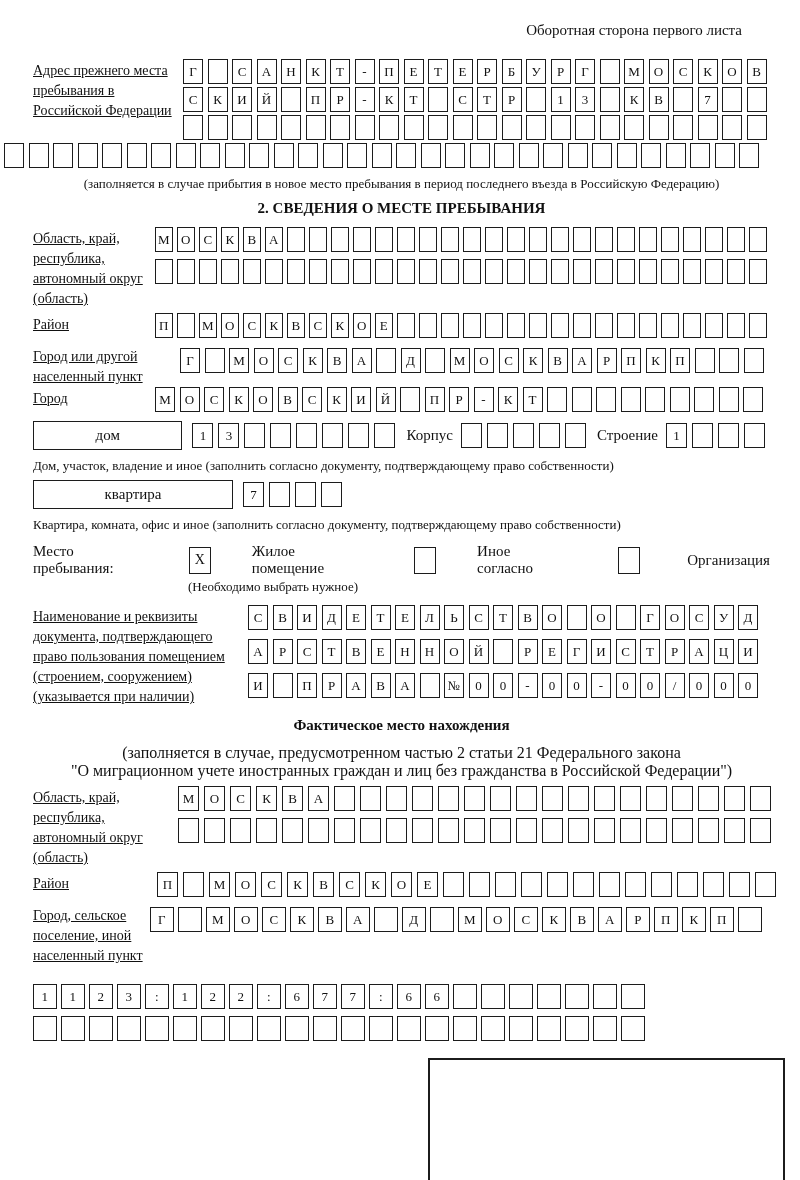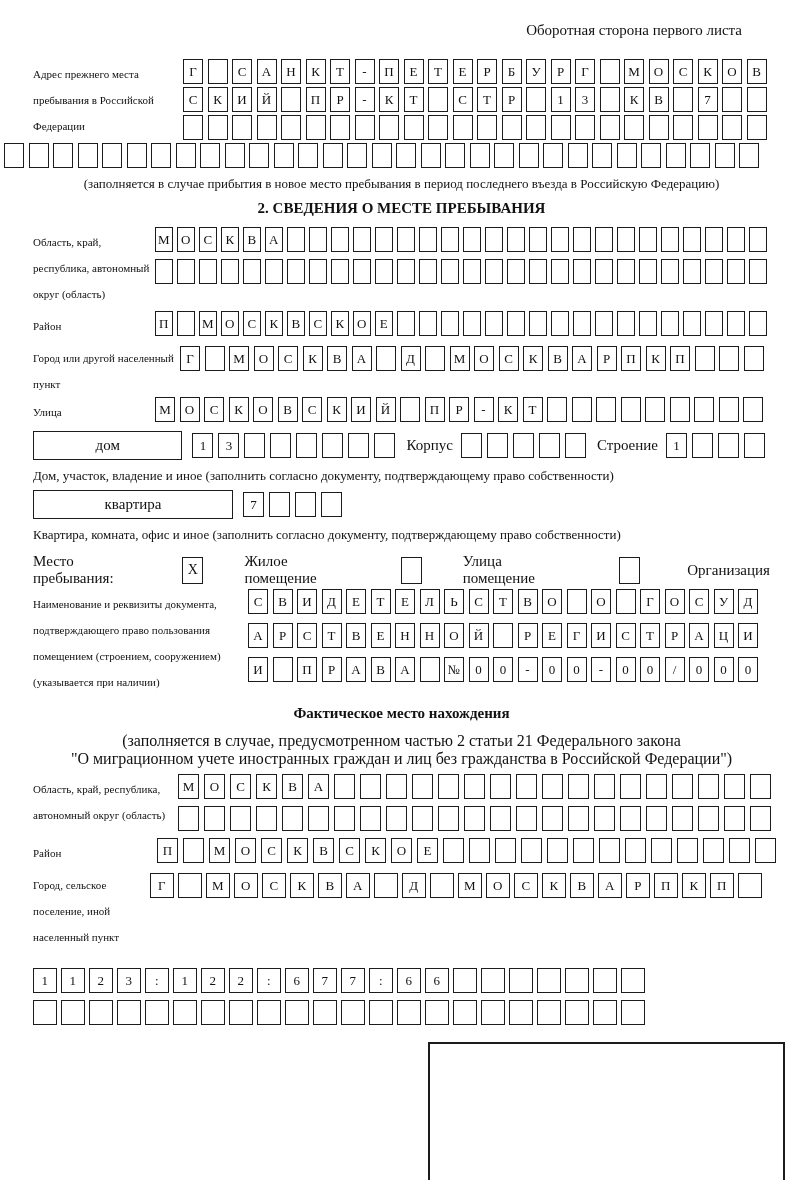--- a/index.html
+++ b/index.html
@@ -1,21 +1,21 @@
 <!DOCTYPE html>
 <html><head>
 <meta charset="utf-8">
 <style>
   html,body{margin:0;padding:0;background:#fff;color:#111;}
   body{width:800px;height:1180px;font-family:"Liberation Serif","DejaVu Serif",serif;overflow:hidden;}
   .page{box-sizing:border-box;width:800px;height:1180px;padding:22px 30px 0 33px;}
   .header-note{text-align:right;font-size:15px;padding-right:28px;margin-bottom:20px;}
 
   .form-row{display:flex;align-items:flex-start;}
-  .row-label{font-size:11px;line-height:26px;flex-shrink:0;padding-top:2px;}
+  .row-label{font-size:14px;line-height:20px;flex-shrink:0;padding-top:2px;text-decoration:underline;}
   .w150{width:150px;} .w122{width:122px;} .w147{width:147px;} .w215{width:215px;}
   .w145{width:145px;} .w124{width:124px;} .w117{width:117px;} .w115{width:115px;}
 
   .grid-row{display:flex;margin-bottom:3px;}
   .cell{box-sizing:border-box;border:1.6px solid #1c1c1c;height:25px;display:flex;
         align-items:center;justify-content:center;font-size:13px;background:#fff;}
   .p24 .cell{width:20px;margin-right:4.5px;}
   .p22 .cell{width:17.5px;margin-right:4.5px;}
   .p26 .cell{width:21px;margin-right:5px;}
   .p28 .cell{width:23.5px;margin-right:4.5px;}
@@ -294,21 +294,21 @@
         <span class="cell">П</span>
         <span class="cell">К</span>
         <span class="cell">П</span>
         <span class="cell"></span>
         <span class="cell"></span>
         <span class="cell"></span>
       </div>
   </div>
 
   <div class="form-row">
-    <div class="row-label w122">Улица</div>
+    <div class="row-label w122">Город</div>
     <div class="grid-row p24">
         <span class="cell">М</span>
         <span class="cell">О</span>
         <span class="cell">С</span>
         <span class="cell">К</span>
         <span class="cell">О</span>
         <span class="cell">В</span>
         <span class="cell">С</span>
         <span class="cell">К</span>
         <span class="cell">И</span>
@@ -370,24 +370,25 @@
         <span class="cell"></span>
       </div>
   </div>
   <div class="caption" style="text-align:left">Квартира, комната, офис и иное (заполнить согласно документу, подтверждающему право собственности)</div>
 
   <div class="stay-row">
     <span>Место пребывания:</span>
     <span class="chk">X</span>
     <span>Жилое помещение</span>
     <span class="chk" style="margin-left:22px"></span>
-    <span>Улица помещение</span>
+    <span>Иное согласно</span>
     <span class="chk" style="margin-left:26px;margin-right:20px"></span>
     <span>Организация</span>
   </div>
+  <div class="stay-note">(Необходимо выбрать нужное)</div>
 
   <div class="form-row">
     <div class="row-label w215">Наименование и реквизиты документа, подтверждающего право пользования помещением (строением, сооружением) (указывается при наличии)</div>
     <div class="docrows">
       <div class="grid-row p24">
           <span class="cell">С</span>
           <span class="cell">В</span>
           <span class="cell">И</span>
           <span class="cell">Д</span>
           <span class="cell">Е</span>

